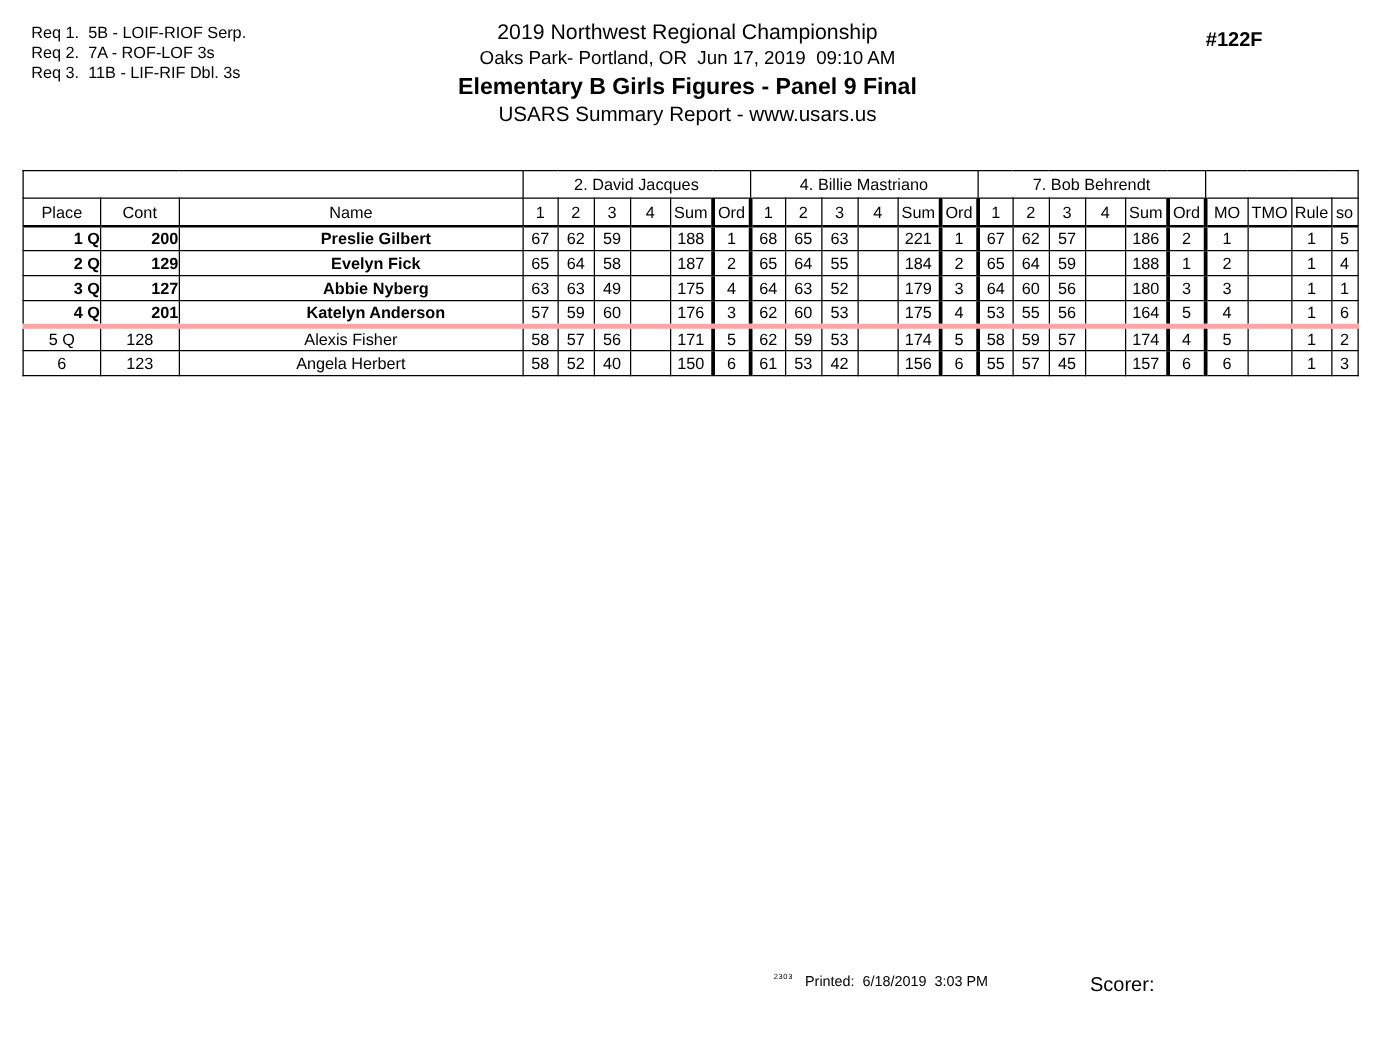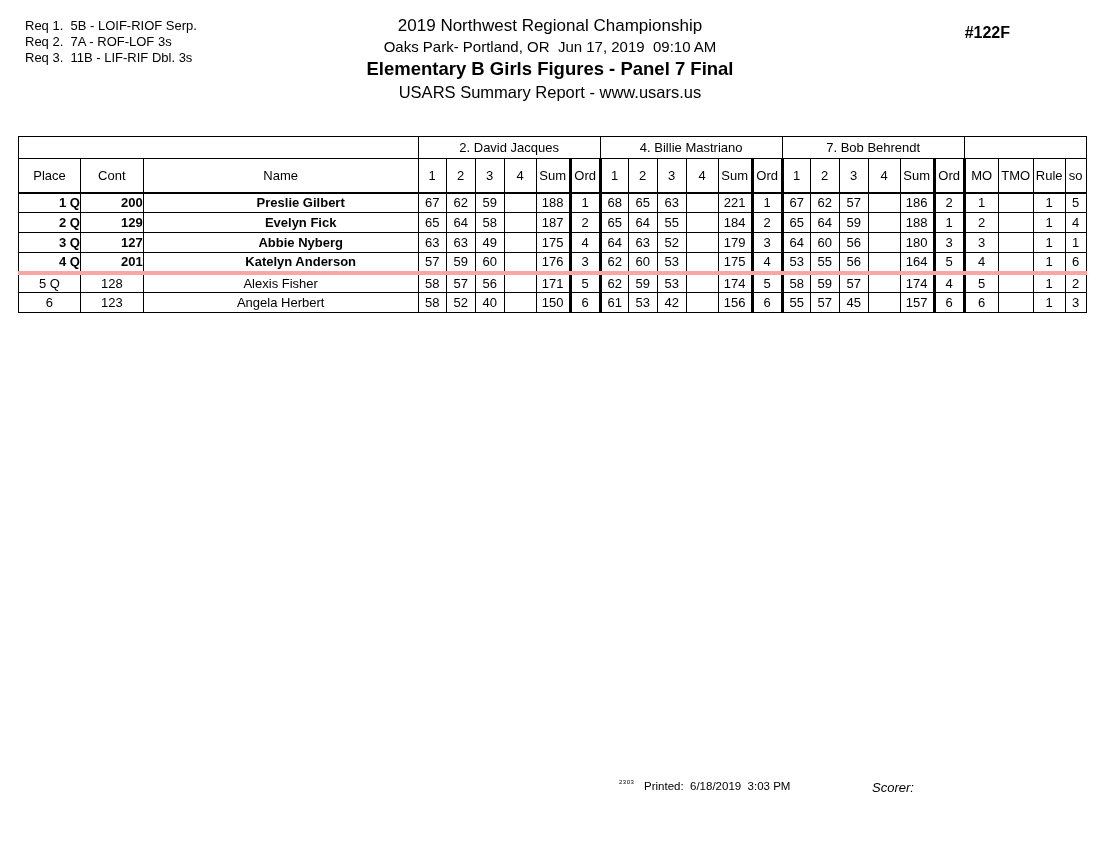--- a/index.html
+++ b/index.html
@@ -40,21 +40,21 @@
   table.results td, table.results th {
     border: 1px solid #000;
     font-size: 13px; font-weight: normal;
     height: 20px; padding: 0;
     overflow: hidden; white-space: nowrap;
     text-align: center; vertical-align: middle;
   }
   tr.judges-row td { height: 22px; border: 1px solid #000; }
   td.judge-name { text-align: left; padding-left: 4px; white-space: pre; }
   td.nob { border: none; }
-  tr.cols-row th { border-bottom: 2px solid #000; height: 34px; }
+  tr.cols-row th { border-bottom: 2px solid #000; height: 22px; }
   th.hleft { text-align: left; padding-left: 5px; }
   td.place { text-align: left; padding-left: 7px; }
   td.namec { text-align: left; padding-left: 6px; }
   td.sc    { text-align: left; padding-left: 4px; }
   td.sum   { text-align: right; padding-right: 3px; }
   .ordcol  { border-left: 3px solid #000 !important; border-right: 3px solid #000 !important; }
   td.ordcol { font-weight: bold; }
   td.rulec { text-align: right; padding-right: 6px; }
   tr.emph td.place, tr.emph td.contc, tr.emph td.namec { font-weight: bold; padding-left: 40px; }
   tr.cutoff td { border-bottom: 4px solid #fca5a5; }
@@ -63,37 +63,36 @@
   .footer-marker {
     position: absolute; left: 619px; top: 779px;
     font-size: 6px; letter-spacing: 0.5px;
   }
   .footer-printed {
     position: absolute; left: 644px; top: 780px;
     font-size: 11.5px;
   }
   .footer-scorer {
     position: absolute; left: 872px; top: 780px;
-    font-size: 13px;
-    font-style: italic;
+    font-size: 16px;
   }
 </style>
 </head>
 <body>
 
 <div class="req-block">
   <div class="pre">Req 1.  5B - LOIF-RIOF Serp.</div>
   <div class="pre">Req 2.  7A - ROF-LOF 3s</div>
   <div class="pre">Req 3.  11B - LIF-RIF Dbl. 3s</div>
 </div>
 
 <div class="title-block">
   <div class="title-main pre">2019 Northwest Regional Championship</div>
   <div class="title-venue pre">Oaks Park- Portland, OR  Jun 17, 2019  09:10 AM</div>
-  <div class="title-event pre">Elementary B Girls Figures - Panel 7 Final</div>
+  <div class="title-event pre">Elementary B Girls Figures - Panel 9 Final</div>
   <div class="title-report pre">USARS Summary Report - www.usars.us</div>
 </div>
 
 <div class="doc-number">#122F</div>
 
 <table class="results">
   <colgroup>
     <col style="width:42px">
       <col style="width:36px">
       <col style="width:275px">

